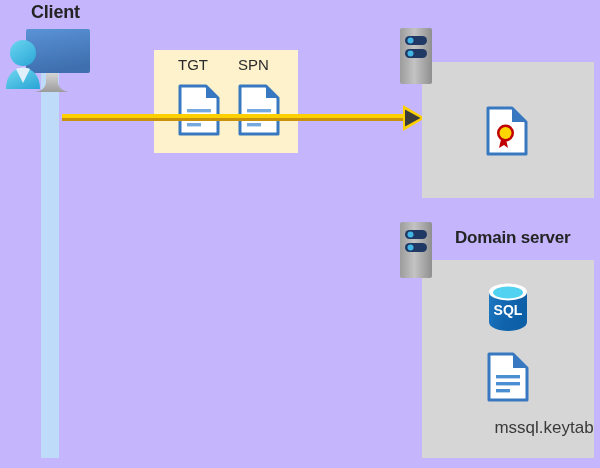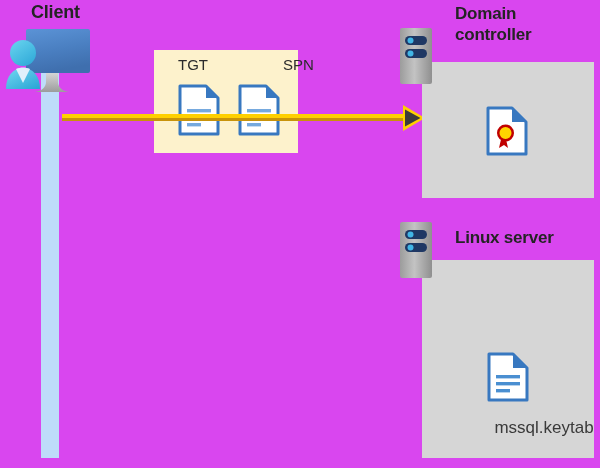--- a/index.html
+++ b/index.html
@@ -8,21 +8,21 @@
     background: #ffffff;
   }
   body {
     font-family: "Liberation Sans", sans-serif;
     -webkit-font-smoothing: antialiased;
   }
   #canvas {
     position: relative;
     width: 600px;
     height: 468px;
-    background: #d946ef;
+    background: #c4b5fd;
     overflow: hidden;
   }
 
   
   .abs { position: absolute; }
 
   
   .title {
     font-weight: bold;
     color: #242424;
@@ -50,21 +50,21 @@
     width: 144px; height: 103px;
     background: #fdf2cc;
   }
   .doc-label {
     position: absolute;
     font-size: 15px;
     color: #2b2b2b;
     font-family: "Liberation Sans", sans-serif;
   }
   #tgt-label { left: 178px; top: 56px; }
-  #spn-label { left: 238px; top: 56px; margin-left: 45px; }
+  #spn-label { left: 238px; top: 56px; }
 
   
   #flow-line-left {
     left: 62px; top: 114px;
     width: 236px; height: 7px;
   }
   #flow-line-right {
     left: 286px; top: 114px;
     width: 122px; height: 7px;
   }
@@ -179,22 +179,20 @@
   <div class="abs yline" id="flow-line-left"></div>
   <div class="abs yline" id="flow-line-right"></div>
 
   <div class="abs" id="flow-arrow">
     <svg width="24" height="28" viewBox="0 0 24 28" xmlns="http://www.w3.org/2000/svg">
       <path d="M1 1 L23 14 L1 27 Z" fill="#ffd000"></path>
       <path d="M3 5.5 L18.5 14 L3 22.5 Z" fill="#3b3b3b"></path>
     </svg>
   </div>
 
-  <div class="abs title" id="dc-title">Domain
-controller</div>
 
   <div class="abs panel" id="dc-panel"></div>
 
   <div class="abs" id="dc-server-icon">
     <svg width="32" height="56" viewBox="0 0 32 56" xmlns="http://www.w3.org/2000/svg">
       <defs>
         <linearGradient id="gRack1" x1="0" y1="0" x2="1" y2="0">
           <stop offset="0%" stop-color="#9c9c9c"></stop>
           <stop offset="45%" stop-color="#c3c3c3"></stop>
           <stop offset="100%" stop-color="#8f8f8f"></stop>
@@ -211,41 +209,56 @@
   <div class="abs" id="cert-icon">
     <svg width="42" height="50" viewBox="0 0 42 50" xmlns="http://www.w3.org/2000/svg">
       <path d="M2 2 h24 l14 14 v32 h-38 z" fill="#ffffff" stroke="#3878c0" stroke-width="3" stroke-linejoin="round"></path>
       <path d="M26 2 v14 h14 z" fill="#3878c0"></path>
       <path d="M16 29 l-3 13 l5 -3 l4 3 l-3 -13 z" fill="#c00000"></path>
       <circle cx="19.5" cy="27" r="8.5" fill="#c00000"></circle>
       <circle cx="19.5" cy="27" r="6" fill="#ffd500"></circle>
     </svg>
   </div>
 
-  <div class="abs title" id="linux-title">Linux server</div>
+  <div class="abs title" id="linux-title">Domain server</div>
 
   <div class="abs panel" id="linux-panel"></div>
 
   <div class="abs" id="linux-server-icon">
     <svg width="32" height="56" viewBox="0 0 32 56" xmlns="http://www.w3.org/2000/svg">
       <defs>
         <linearGradient id="gRack2" x1="0" y1="0" x2="1" y2="0">
           <stop offset="0%" stop-color="#9c9c9c"></stop>
           <stop offset="45%" stop-color="#c3c3c3"></stop>
           <stop offset="100%" stop-color="#8f8f8f"></stop>
         </linearGradient>
       </defs>
       <rect x="0" y="0" width="32" height="56" rx="2" fill="url(#gRack2)"></rect>
       <rect x="5" y="8" width="22" height="9" rx="4.5" fill="#1f3864"></rect>
       <circle cx="10.5" cy="12.5" r="3" fill="#41b6e6"></circle>
       <rect x="5" y="21" width="22" height="9" rx="4.5" fill="#1f3864"></rect>
       <circle cx="10.5" cy="25.5" r="3" fill="#41b6e6"></circle>
     </svg>
   </div>
 
+  <div class="abs" id="sql-icon">
+    <svg width="42" height="48" viewBox="0 0 42 48" xmlns="http://www.w3.org/2000/svg">
+      <defs>
+        <linearGradient id="gSql" x1="0" y1="0" x2="1" y2="0.3">
+          <stop offset="0%" stop-color="#1e7ac4"></stop>
+          <stop offset="55%" stop-color="#1064ad"></stop>
+          <stop offset="100%" stop-color="#0d5fa6"></stop>
+        </linearGradient>
+      </defs>
+      <path d="M2 9 h38 v30 a19 9 0 0 1 -38 0 z" fill="url(#gSql)"></path>
+      <ellipse cx="21" cy="9" rx="19" ry="8.5" fill="#ffffff"></ellipse>
+      <ellipse cx="21" cy="9.5" rx="15" ry="6" fill="#50d2f0"></ellipse>
+      <text x="21" y="32" font-family="'Liberation Sans',sans-serif" font-size="14" font-weight="bold" fill="#ffffff" text-anchor="middle">SQL</text>
+    </svg>
+  </div>
 
   <div class="abs" id="keytab-icon">
     <svg width="42" height="50" viewBox="0 0 42 50" xmlns="http://www.w3.org/2000/svg">
       <path d="M2 2 h24 l14 14 v32 h-38 z" fill="#ffffff" stroke="#3878c0" stroke-width="3" stroke-linejoin="round"></path>
       <path d="M26 2 v14 h14 z" fill="#3878c0"></path>
       <rect x="9" y="23" width="24" height="3.4" fill="#4a8fd1"></rect>
       <rect x="9" y="30" width="24" height="3.4" fill="#4a8fd1"></rect>
       <rect x="9" y="37" width="14" height="3.4" fill="#4a8fd1"></rect>
     </svg>
   </div>

